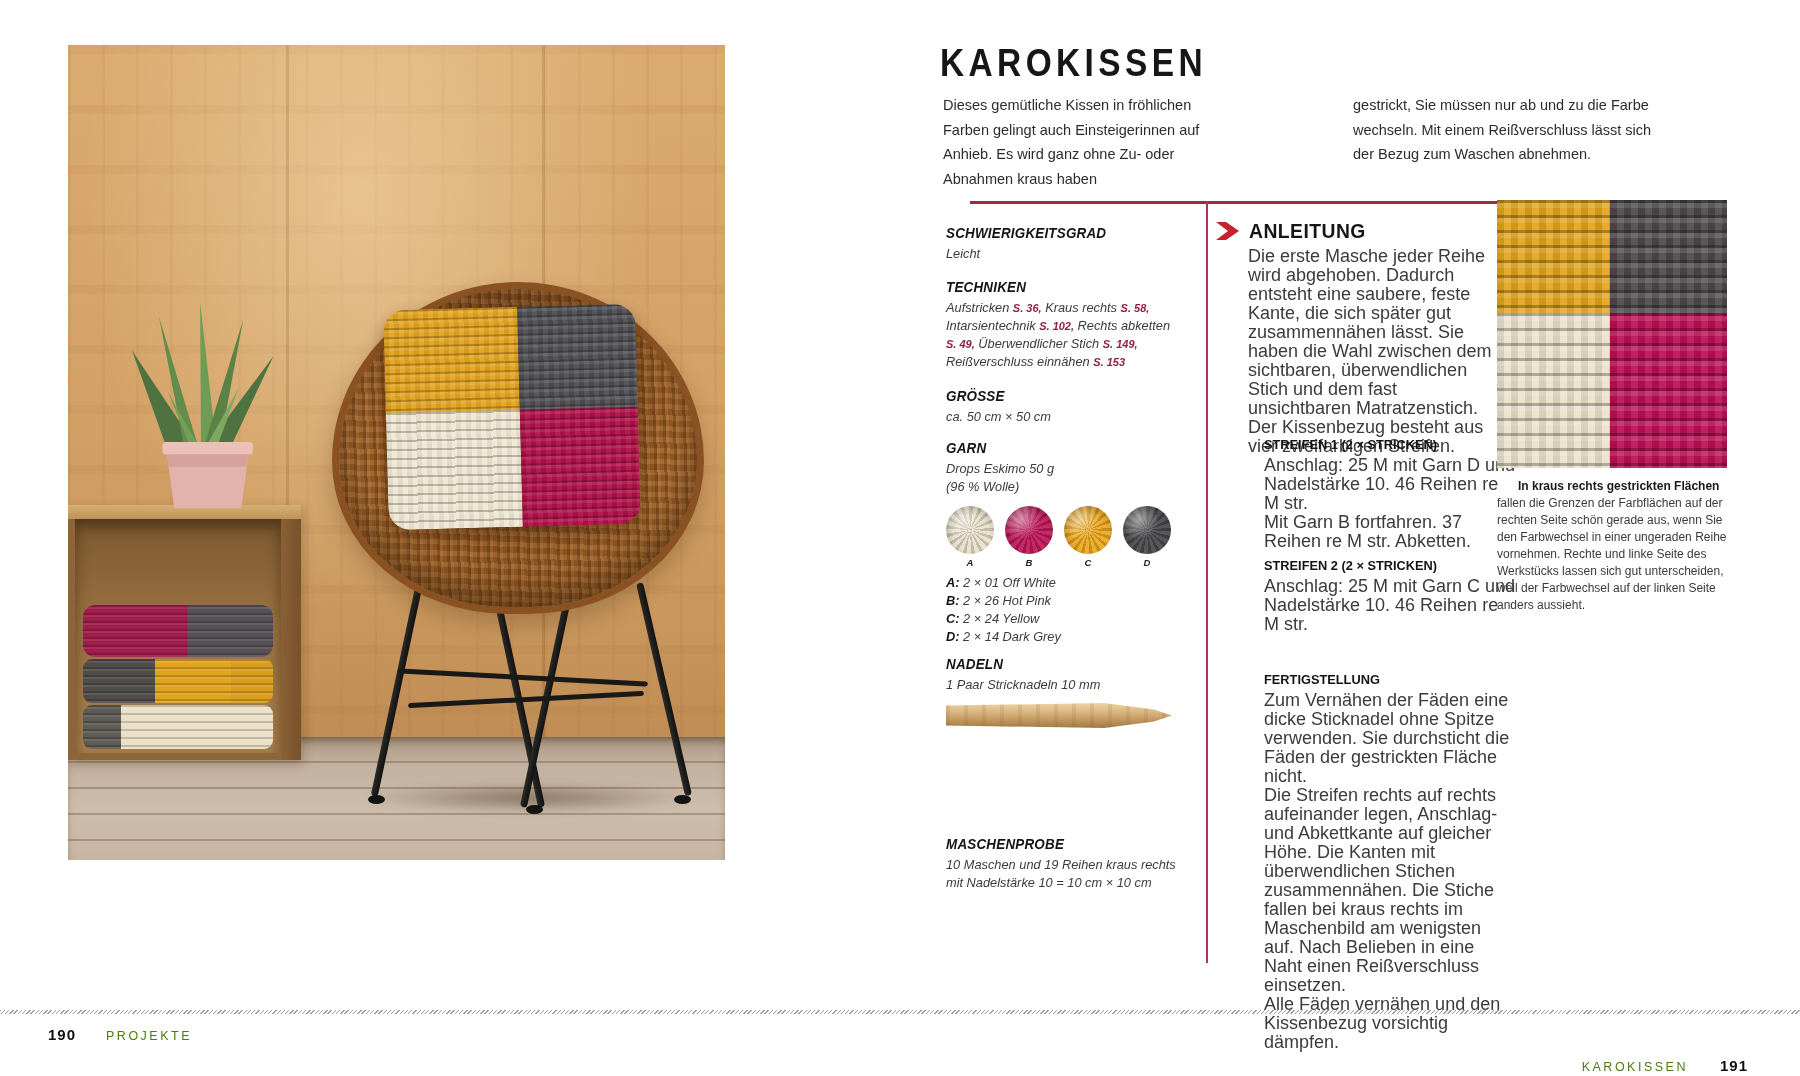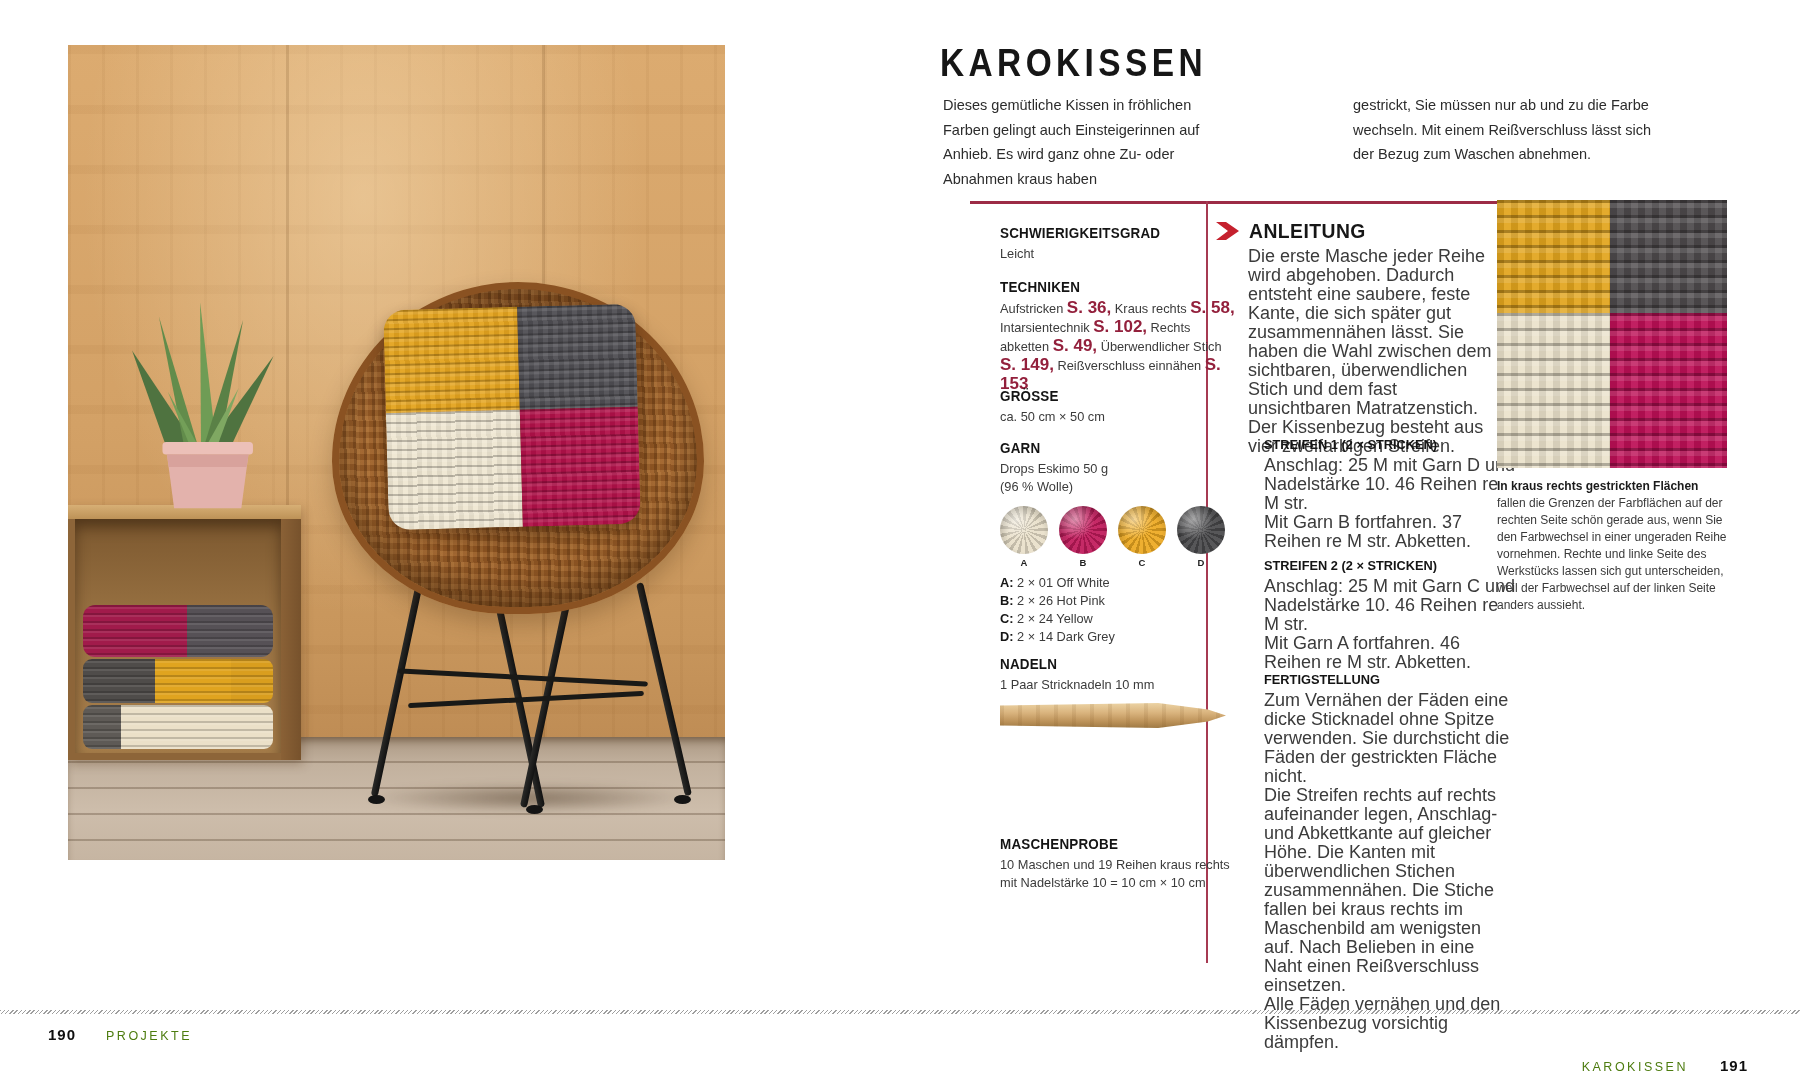--- a/index.html
+++ b/index.html
@@ -77,27 +77,27 @@
 
   
   .title { position:absolute; left:940px; top:42px; font-size:38px; font-weight:800; letter-spacing:5px; color:#161616;
     transform:scaleX(.88); transform-origin:left top; white-space:nowrap; }
   .intro { position:absolute; top:93px; font-size:14.5px; line-height:24.5px; color:#2c2c2c; text-align:left; }
   .i1{ left:943px; width:270px; } .i2{ left:1353px; width:315px; }
 
   .rule-top { position:absolute; left:970px; top:201px; width:527px; height:3px; background:#9c2b46; }
   .vdiv { position:absolute; left:1206px; top:201px; width:2px; height:762px; background:#a63a52; }
 
-  .spec { position:absolute; left:1000px; width:238px; }
+  .spec { position:absolute; left:946px; width:238px;font-style:italic; }
   #sp-diff{ top:225px } #sp-tech{ top:279px } #sp-size{ top:388px } #sp-garn{ top:440px }
   #sp-nadeln{ top:656px } #sp-sonst{ top:746px } #sp-probe{ top:836px }
   .h-spec { font-size:14px; font-weight:700; color:#141414; letter-spacing:.2px; margin-bottom:4px;
     transform:scaleX(.96); transform-origin:left; white-space:nowrap; }
   .spec-body, .spec-line { font-size:12.8px; line-height:18px; color:#3b3b3b; }
-  .pref { font-weight:700; color:#93203c; font-size:17px; }
+  .pref { font-weight:700; color:#93203c; font-size:11px; }
 
   .balls { display:flex; gap:11px; margin:10px 0 6px; }
   .ball-wrap { width:48px; text-align:center; }
   .ball { width:48px; height:48px; border-radius:50%;
     background-image:
       radial-gradient(circle at 33% 28%, rgba(255,255,255,.5), rgba(255,255,255,0) 42%),
       repeating-conic-gradient(rgba(0,0,0,.16) 0 9deg, rgba(255,255,255,.07) 9deg 21deg),
       radial-gradient(circle at 55% 60%, rgba(0,0,0,0) 45%, rgba(0,0,0,.3) 88%); }
   .ball-letter { font-size:9.5px; font-weight:700; color:#222; margin-top:3px; }
   .yarn-line { font-size:12.8px; line-height:18px; color:#3b3b3b; }
@@ -123,21 +123,21 @@
   .dphoto { position:absolute; left:1497px; top:200px; width:230px; height:268px;
     display:grid; grid-template-columns:49% 51%; grid-template-rows:42% 58%;
     box-shadow: inset 0 0 10px rgba(0,0,0,.25); }
   .q { background-image:
       repeating-linear-gradient(180deg, rgba(0,0,0,.26) 0 3px, rgba(255,255,255,.12) 3px 8px, rgba(0,0,0,0) 8px 15px),
       repeating-linear-gradient(90deg, rgba(0,0,0,.09) 0 7px, rgba(255,255,255,.07) 7px 14px); }
   .q.qy{ background-color:#e2a51d } .q.qg{ background-color:#4e4a4c }
   .q.qw{ background-color:#ebe2cb } .q.qm{ background-color:#bd0f56 }
 
   .caption { position:absolute; left:1497px; top:478px; width:233px; font-size:12px; line-height:17px; color:#3a3a3a; }
-  .cap-lead { font-weight:700; color:#1a1a1a; }
+  .cap-lead { font-weight:700; color:#1a1a1a;margin-left:21px; }
 
   .footer-rule { position:absolute; left:0; top:1010px; width:1800px; height:4px;
     background:repeating-linear-gradient(135deg,#9f9f9f 0 1px, rgba(0,0,0,0) 1px 3px); }
   .footer-left { position:absolute; left:48px; top:1026px; }
   .footer-right { position:absolute; right:52px; top:1026px; text-align:right;margin-top:31px; }
   .fpn { font-size:15px; font-weight:700; color:#0f0f0f; letter-spacing:1px; }
   .flabel { font-size:12.5px; letter-spacing:2.5px; color:#4d7c0f; }
   .footer-left .flabel { margin-left:30px; }
   .footer-right .flabel { margin-right:32px; }
 </style>
@@ -276,21 +276,20 @@
     </div>
   <div id="instr-sections">
       <div class="instr-section">
         <div class="instr-h">STREIFEN 1 (2 × STRICKEN)</div>
         <p class="instr-p">Anschlag: 25 M mit Garn D und Nadelstärke 10. 46 Reihen re M str.</p>
         <p class="instr-p">Mit Garn B fortfahren. 37 Reihen re M str. Abketten.</p>
       </div>
       <div class="instr-section">
         <div class="instr-h">STREIFEN 2 (2 × STRICKEN)</div>
         <p class="instr-p">Anschlag: 25 M mit Garn C und Nadelstärke 10. 46 Reihen re M str.</p>
-        <p class="instr-p">Mit Garn A fortfahren. 46 Reihen re M str. Abketten.</p>
       </div>
       <div class="instr-section">
         <div class="instr-h">FERTIGSTELLUNG</div>
         <p class="instr-p">Zum Vernähen der Fäden eine dicke Sticknadel ohne Spitze verwenden. Sie durchsticht die Fäden der gestrickten Fläche nicht.</p>
         <p class="instr-p">Die Streifen rechts auf rechts aufeinander legen, Anschlag- und Abkettkante auf gleicher Höhe. Die Kanten mit überwendlichen Stichen zusammennähen. Die Stiche fallen bei kraus rechts im Maschenbild am wenigsten auf. Nach Belieben in eine Naht einen Reißverschluss einsetzen.</p>
         <p class="instr-p">Alle Fäden vernähen und den Kissenbezug vorsichtig dämpfen.</p>
       </div>
     </div>
 
   <div class="dphoto">

